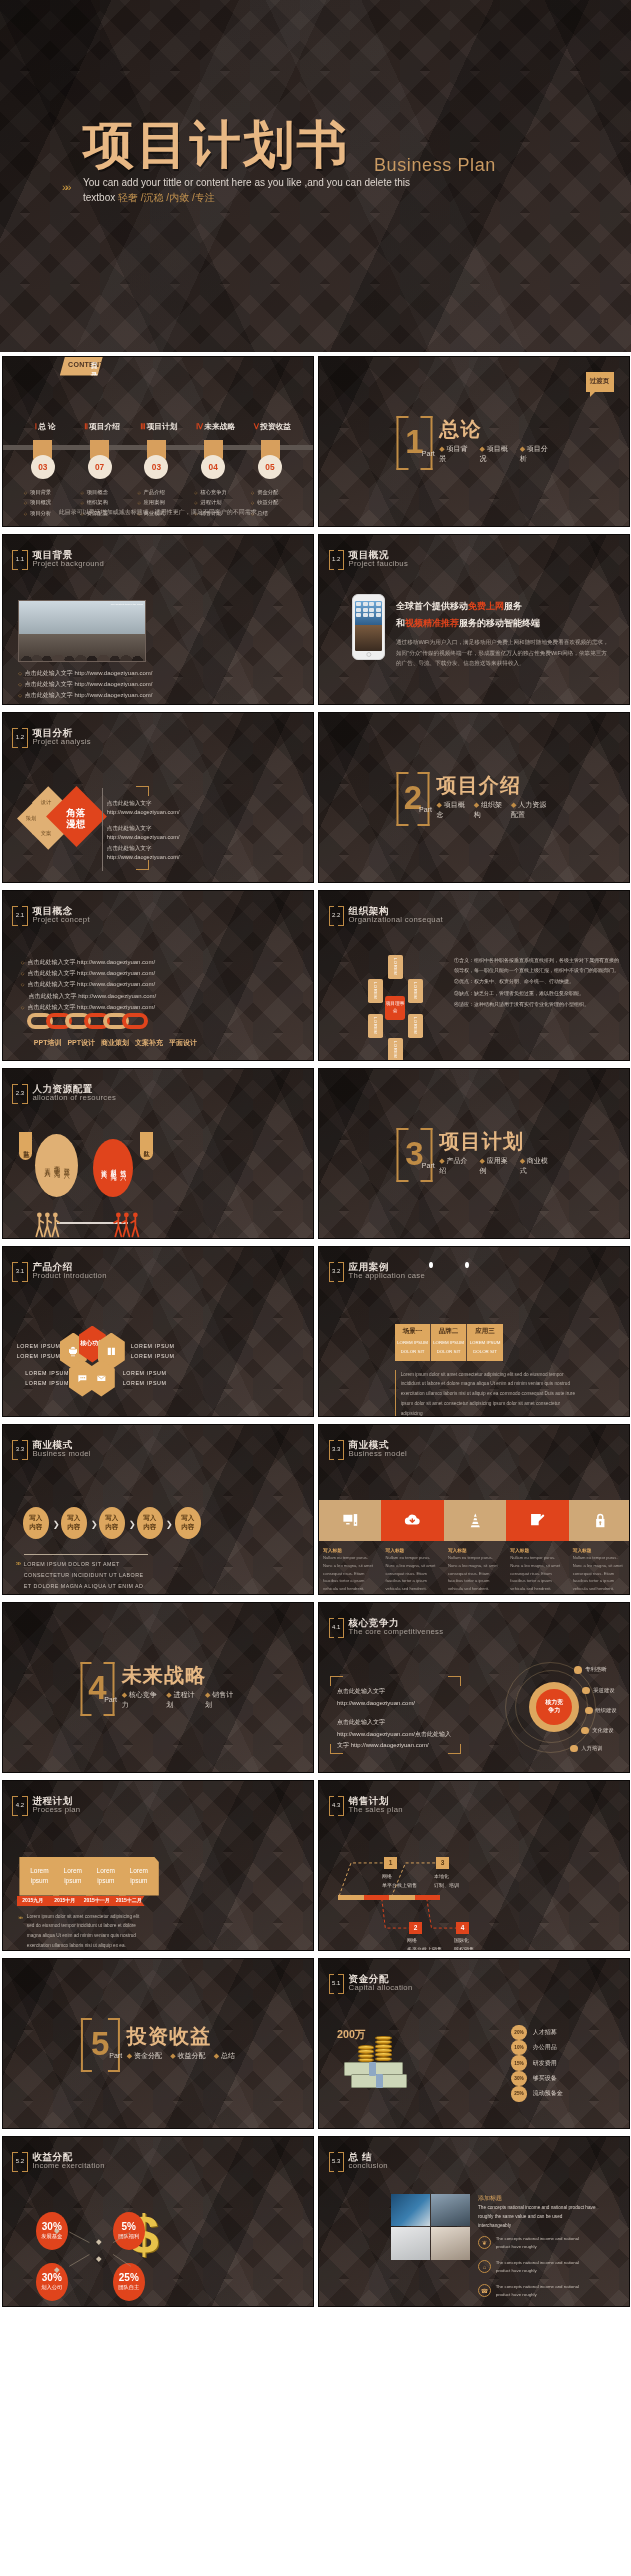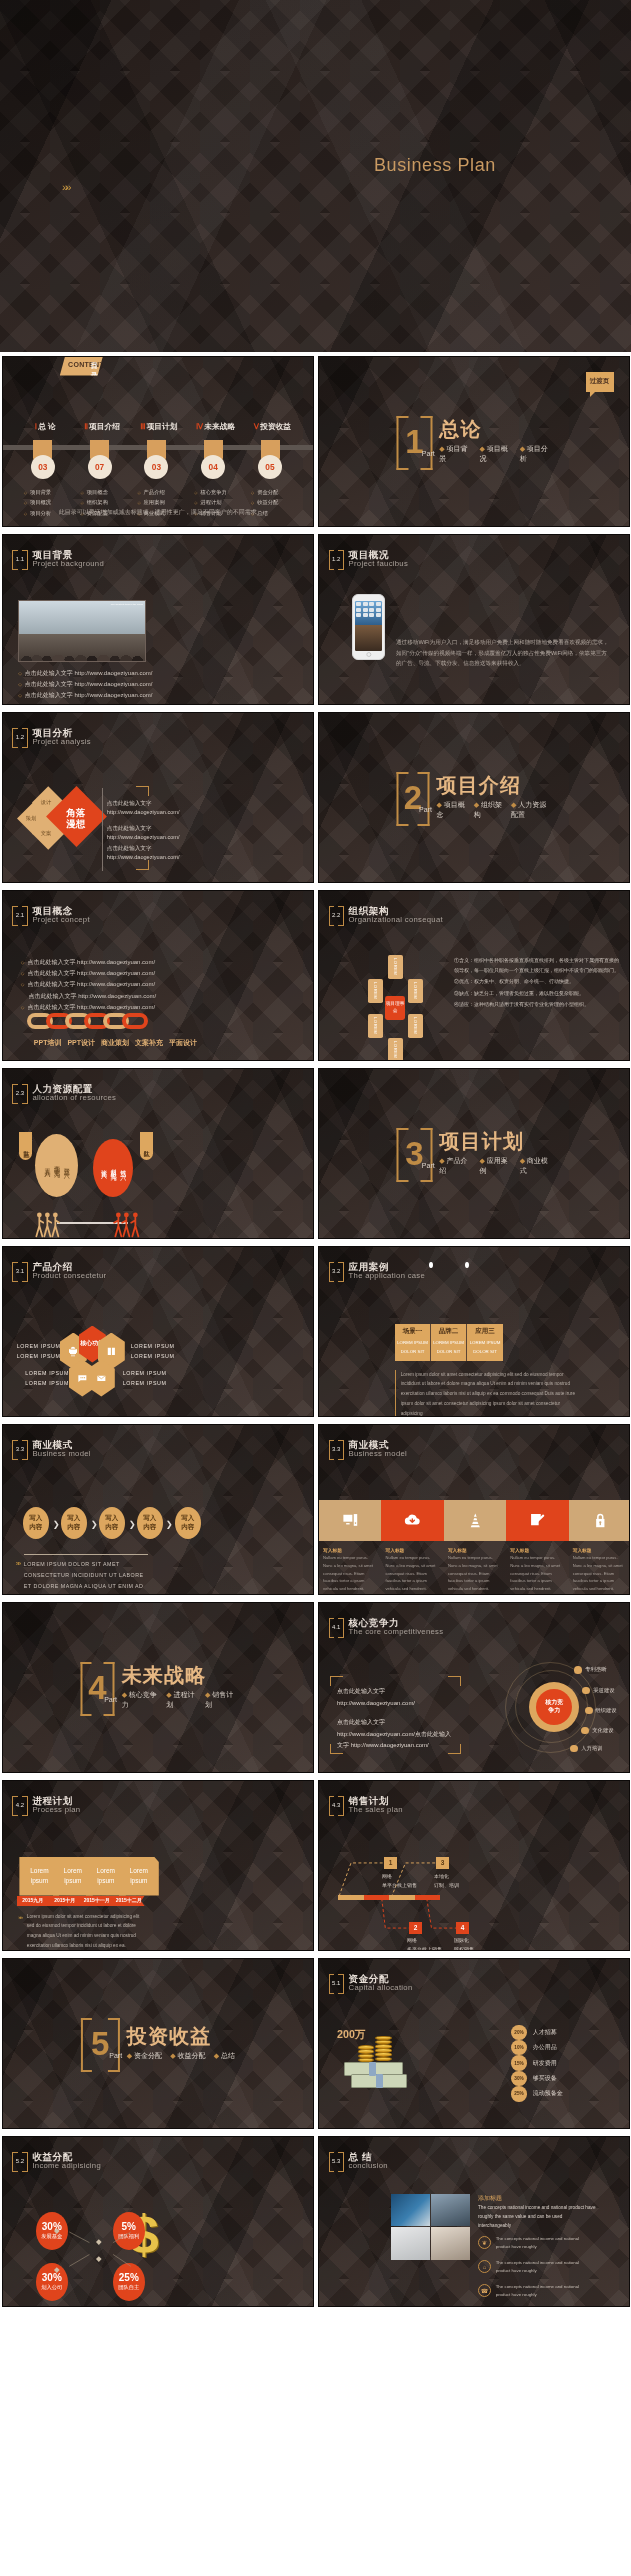--- a/index.html
+++ b/index.html
@@ -307,22 +307,28 @@
   .thanks-cn{ position:relative; margin-top:2.4px; font-size:7px; color:#ded5cd; letter-spacing:5.3px; }
   .copy{ position:absolute; left:0; right:0; bottom:16.6px; text-align:center; font-size:4.1px;
          color:#b3aaa2; line-height:1.6; }
 </style>
 </head>
 <body>
 
 <section id="cover">
   <div class="facet"></div>
   <div class="cover-inner">
+    <div class="cover-title">项目计划书</div>
     <div class="cover-sub">Business Plan</div>
     <div class="cover-chev">»»</div>
+    <div class="cover-desc">
+      <span>You can add your tittle or content here as you like ,and you can delete this</span><br>
+      <span>textbox</span>
+      <span class="cover-tags">轻奢 /沉稳 /内敛 /专注</span>
+    </div>
   </div>
 </section>
 
 <div id="grid">
 
   <div class="row">
     <div class="slide left">
       <div class="facet"></div>
         <div class="sc">
         <div class="toc-tab">
@@ -461,20 +467,24 @@
                 <i></i>
                 <i></i>
                 <i></i>
                 <i></i>
                 <i></i>
                 <i></i>
                 <i></i>
               </div>
             </div>
           <div class="home"></div>
+        </div>
+        <div class="ov-hl">
+          <div><span>全球首个提供移动</span><em>免费上网</em><span>服务</span></div>
+          <div><span>和</span><em>视频精准推荐</em><span>服务的移动智能终端</span></div>
         </div>
         <div class="ov-body">通过移动WiFi为用户入口，满足移动用户免费上网和随时随地免费看喜欢视频的需求，如同"分众"传媒的视频终端一样，形成覆盖亿万人的独占性免费WiFi网络，依靠第三方的广告、导流、下载分发、信息推送等来获得收入。</div>
       </div>
     </div>
   </div>
 
   <div class="row">
     <div class="slide left">
       <div class="facet"></div>
         <div class="sc">
@@ -702,21 +712,21 @@
   <div class="row">
     <div class="slide left">
       <div class="facet"></div>
         <div class="sc">
         <div class="hd">
           <div class="brk">
               <span>3.1</span>
             </div>
           <div class="tt">
               <div class="cn">产品介绍</div>
-            <div class="en">Product consectetur</div>
+            <div class="en">Product introduction</div>
             </div>
         </div>
         <div class="hex" style="left:57px;top:86px;">
           <svg width="12" height="12" viewBox="0 0 24 24" fill="#fff">
               <path d="M6 9h12v8a1 1 0 0 1-1 1H7a1 1 0 0 1-1-1zM4 9.5a1.5 1.5 0 0 1 3 0v5a1.5 1.5 0 0 1-3 0zM17 9.5a1.5 1.5 0 0 1 3 0v5a1.5 1.5 0 0 1-3 0zM9 19h2v3a1 1 0 0 1-2 0zM13 19h2v3a1 1 0 0 1-2 0zM7.5 7.5C7.8 5 9.7 3.4 12 3.4S16.2 5 16.5 7.5z"></path>
             </svg>
         </div>
         <div class="hex red" style="left:76px;top:79px;">
           <span style="writing-mode:horizontal-tb;">核心功能</span>
         </div>
@@ -1134,21 +1144,21 @@
   <div class="row">
     <div class="slide left">
       <div class="facet"></div>
         <div class="sc">
         <div class="hd">
           <div class="brk">
               <span>5.2</span>
             </div>
           <div class="tt">
               <div class="cn">收益分配</div>
-            <div class="en">Income adipisicing</div>
+            <div class="en">Income exercitation</div>
             </div>
         </div>
         <div class="dollar">$</div>
         <div class="pctbub" style="left:33px;top:75px;">
           <b>30%</b>
             <span>发展基金</span>
           </div>
         <div class="pctbub" style="left:110px;top:75px;">
           <b>5%</b>
             <span>团队福利</span>

